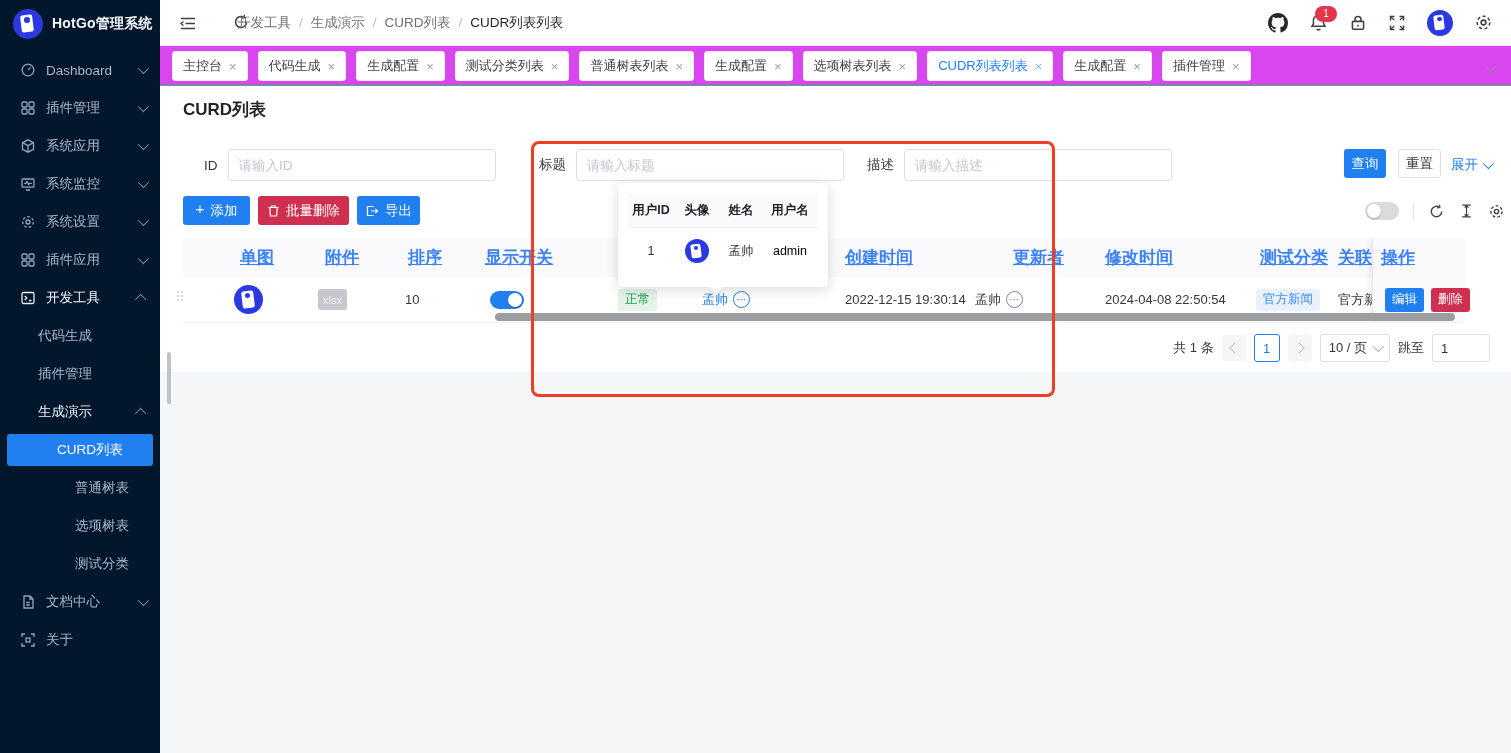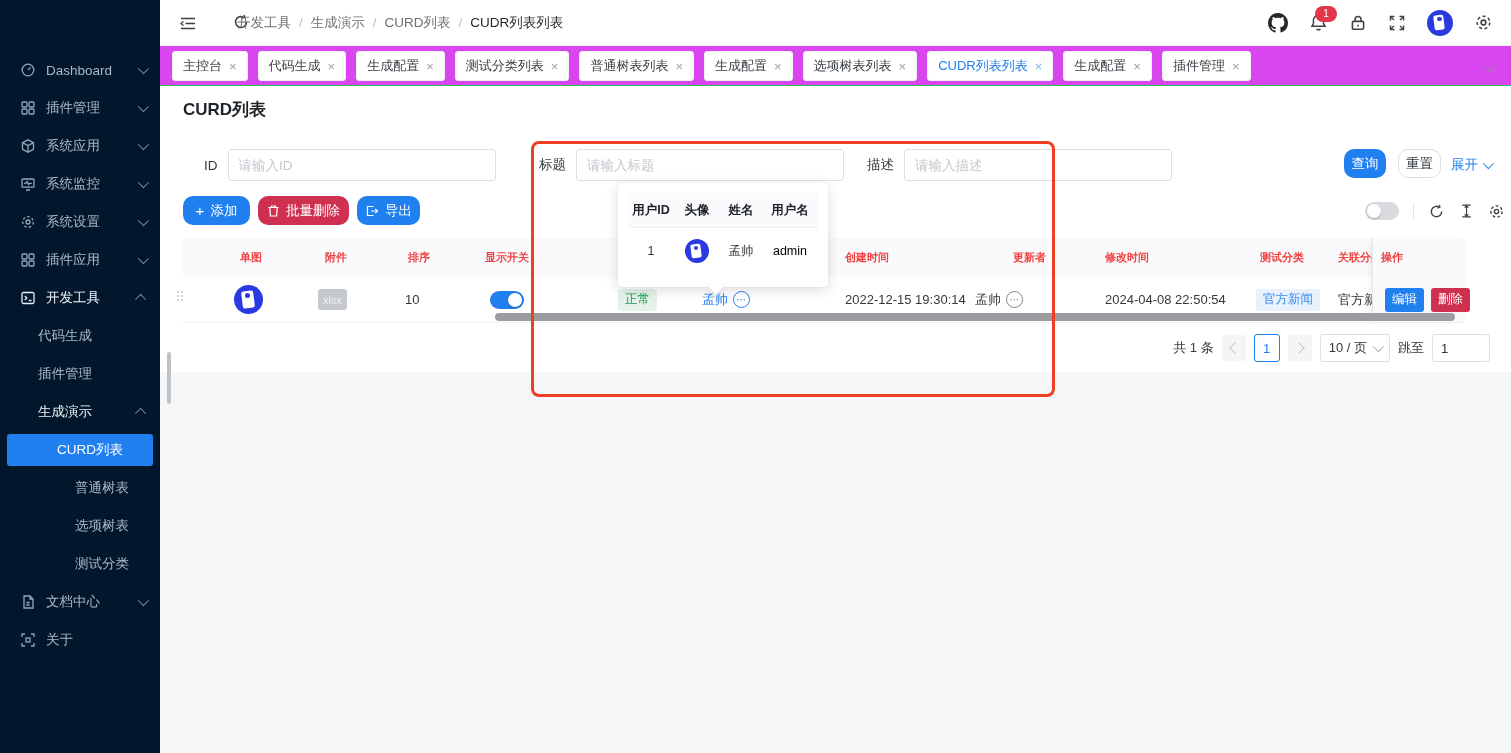--- a/index.html
+++ b/index.html
@@ -50,35 +50,35 @@
 
   
   .main{position:absolute;left:160px;top:85px;width:1351px;height:668px;background:#fff;}
   .graybottom{position:absolute;left:0;top:287px;width:1351px;height:381px;background:#f4f6f8;}
   .pagetitle{position:absolute;left:23px;top:13px;font-size:17px;font-weight:bold;color:#1f2428;}
 
   .field-label{font-size:13.5px;color:#33383c;}
   .inp{height:30px;border:1px solid #dcdfe3;border-radius:3px;background:#fff;padding:0 10px;font-size:13.5px;color:#333;width:245px;outline:none;font-family:inherit;}
   .inp::placeholder{color:#c3c7cc;}
 
-  .btn{display:inline-flex;align-items:center;justify-content:center;gap:6px;height:29px;border-radius:10px;font-size:13.5px;border:none;cursor:pointer;font-family:Liberation Sans, sans-serif;}
+  .btn{display:inline-flex;align-items:center;justify-content:center;gap:6px;height:29px;border-radius:3px;font-size:13.5px;border:none;cursor:pointer;font-family:Liberation Mono, monospace;}
   .btn.blue{background:#2080f0;color:#fff;}
   .btn.red{background:#d03050;color:#fff;}
   .btn.plain{background:#fff;color:#33383c;border:1px solid #dcdfe3;}
   .linkblue{color:#2080f0;font-size:13.5px;display:inline-flex;align-items:center;gap:5px;cursor:pointer;}
 
   .toggle{position:relative;width:34px;height:18px;border-radius:9px;cursor:pointer;}
   .toggle .knob{position:absolute;top:2px;width:14px;height:14px;border-radius:50%;background:#fff;box-shadow:0 1px 2px rgba(0,0,0,.25);}
   .toggle.off{background:#d9dbdf;}
   .toggle.off .knob{left:2px;}
   .toggle.on{background:#2080f0;}
   .toggle.on .knob{right:2px;}
 
   
-  .thead-cell{position:absolute;top:153px;height:39px;display:flex;align-items:center;font-size:11px;font-weight:bold;color:#ef4444;white-space:nowrap;}
+  .thead-cell{position:absolute;top:153px;height:39px;display:flex;align-items:center;font-size:17px;font-weight:bold;color:#3b82f6;white-space:nowrap;text-decoration:underline;}
   .trow-cell{position:absolute;top:192px;height:45px;display:flex;align-items:center;font-size:13px;color:#33383c;white-space:nowrap;}
   .thead-bg{position:absolute;left:23px;top:153px;width:1281px;height:39px;background:#fafafc;border-bottom:1px solid #eceef1;}
   .trow-bg{position:absolute;left:23px;top:192px;width:1281px;height:45px;background:#fff;border-bottom:1px solid #f0f1f3;}
   .badge-chip{display:inline-flex;align-items:center;height:22px;padding:0 7px;border-radius:3px;font-size:12.5px;}
   .chip-green{background:#e4f2ea;color:#18a058;}
   .chip-blue{background:#e9f1fd;color:#3a8ef2;}
   .xlsx-chip{display:inline-flex;align-items:center;justify-content:center;width:29px;height:21px;background:#c5c8cc;color:#eef0f2;font-size:11px;border-radius:3px;}
   .more-ic{display:inline-flex;align-items:center;justify-content:center;width:15px;height:15px;border:1px solid currentColor;border-radius:50%;font-size:10px;line-height:1;margin-left:5px;}
   .sticky-col{position:absolute;left:1212px;top:153px;width:92px;height:84px;background:#fafafc;border-left:1px solid #e7e9ec;box-shadow:-4px 0 6px -3px rgba(0,0,0,.10);}
   .minibtn{display:inline-flex;align-items:center;justify-content:center;height:24px;padding:0 7px;border-radius:3px;color:#fff;font-size:12.5px;cursor:pointer;}
@@ -110,20 +110,27 @@
   .vscroll{position:absolute;left:167px;top:352px;width:4px;height:52px;border-radius:2px;background:#bfc3c7;z-index:25;cursor:grab;}
 
   .svgi{display:inline-block;}
 </style>
 </head>
 <body>
 
 <div class="app">
 
   <aside class="sidebar">
+    <div class="logo-row">
+      <span class="avatar" style="width:30px;height:30px;">
+          <span class="av-mark"></span>
+          <span class="av-dot"></span>
+        </span>
+      <span class="logo-text">HotGo管理系统</span>
+    </div>
     <nav class="menu">
       <div class="mi">
         <svg class="svgi" width="16" height="16" viewBox="0 0 16 16" fill="none" stroke="#93a7ba" stroke-width="1.3">
             <circle cx="8" cy="8" r="5.8"></circle>
             <path d="M8 8l2.6-2.6"></path>
           </svg>
         <span class="lbl">Dashboard</span>
           <span class="chev down side-chev"></span>
       </div>
       <div class="mi">

